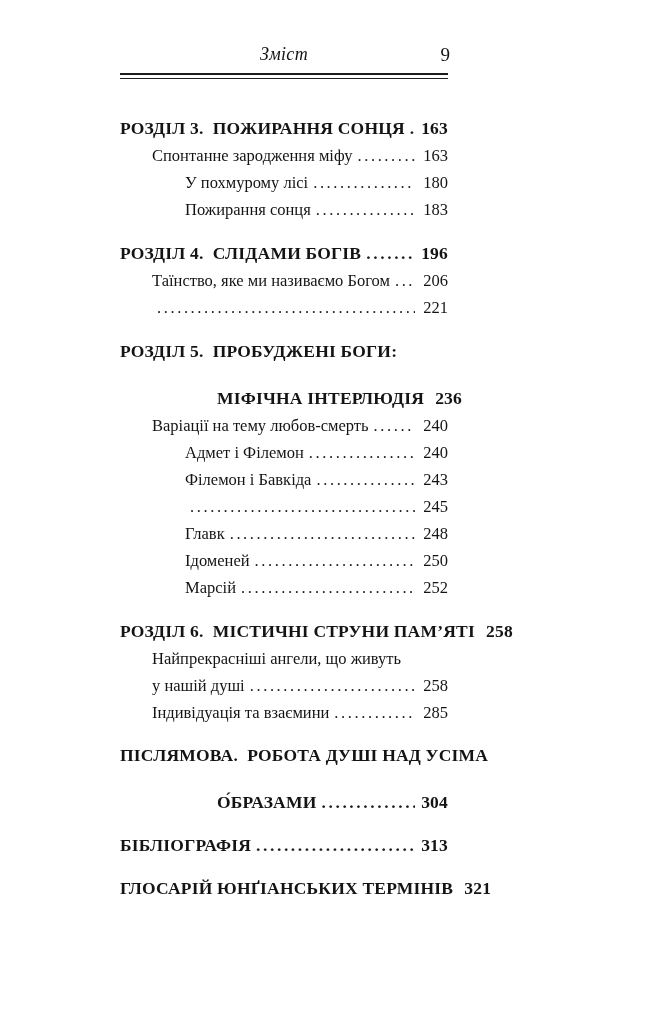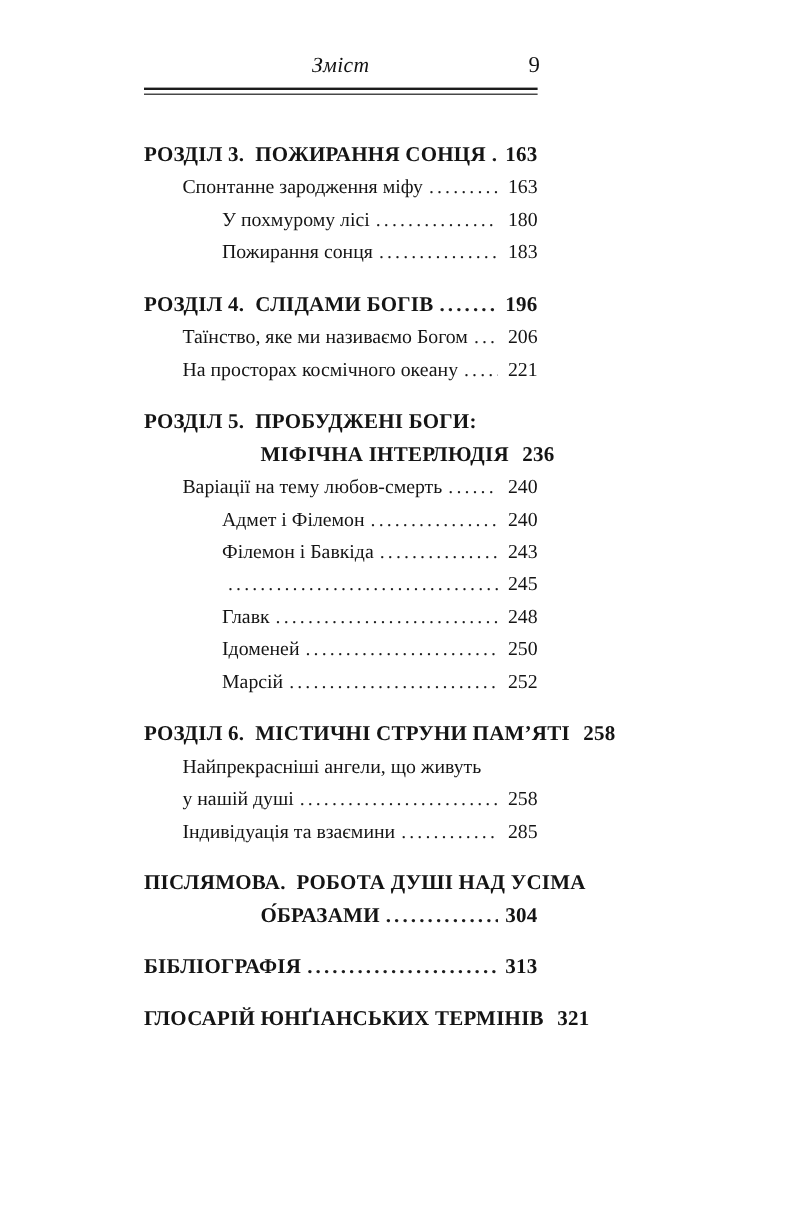--- a/index.html
+++ b/index.html
@@ -77,21 +77,21 @@
     text-align: right;
     white-space: nowrap;
   }
   .row.chapter, .row.chapter-cont {
     font-weight: bold;
     font-size: 17.5px;
     letter-spacing: 0.2px;
   }
   .row.section      { padding-left: 32px; }
   .row.subsection   { padding-left: 65px; }
-  .row.chapter-cont { padding-left: 97px; }
+  .row.chapter-cont { padding-left: 97px; margin-top: 20px; }
   .row.space-md { margin-top: 17px; }
   .row.space-lg { margin-top: 16px; }
 </style>
 </head>
 <body>
 
 <div class="page">
 
   <div class="running-head">
     <div class="running-title">Зміст</div>
@@ -125,21 +125,20 @@
     <span class="entry-text">РОЗДІЛ 4.&nbsp; СЛІДАМИ БОГІВ</span>
     <span class="dots"></span>
     <span class="pagenum">196</span>
   </div>
       <div class="row section">
     <span class="entry-text">Таїнство, яке ми називаємо Богом</span>
     <span class="dots"></span>
     <span class="pagenum">206</span>
   </div>
       <div class="row section">
-    <span class="entry-text">На просторах космічного океану</span>
     <span class="dots"></span>
     <span class="pagenum">221</span>
   </div>
       <div class="row chapter space-md no-leader">
     <span class="entry-text">РОЗДІЛ 5.&nbsp; ПРОБУДЖЕНІ БОГИ:</span>
 
   </div>
       <div class="row chapter-cont">
     <span class="entry-text">МІФІЧНА ІНТЕРЛЮДІЯ</span>
     <span class="dots"></span>

